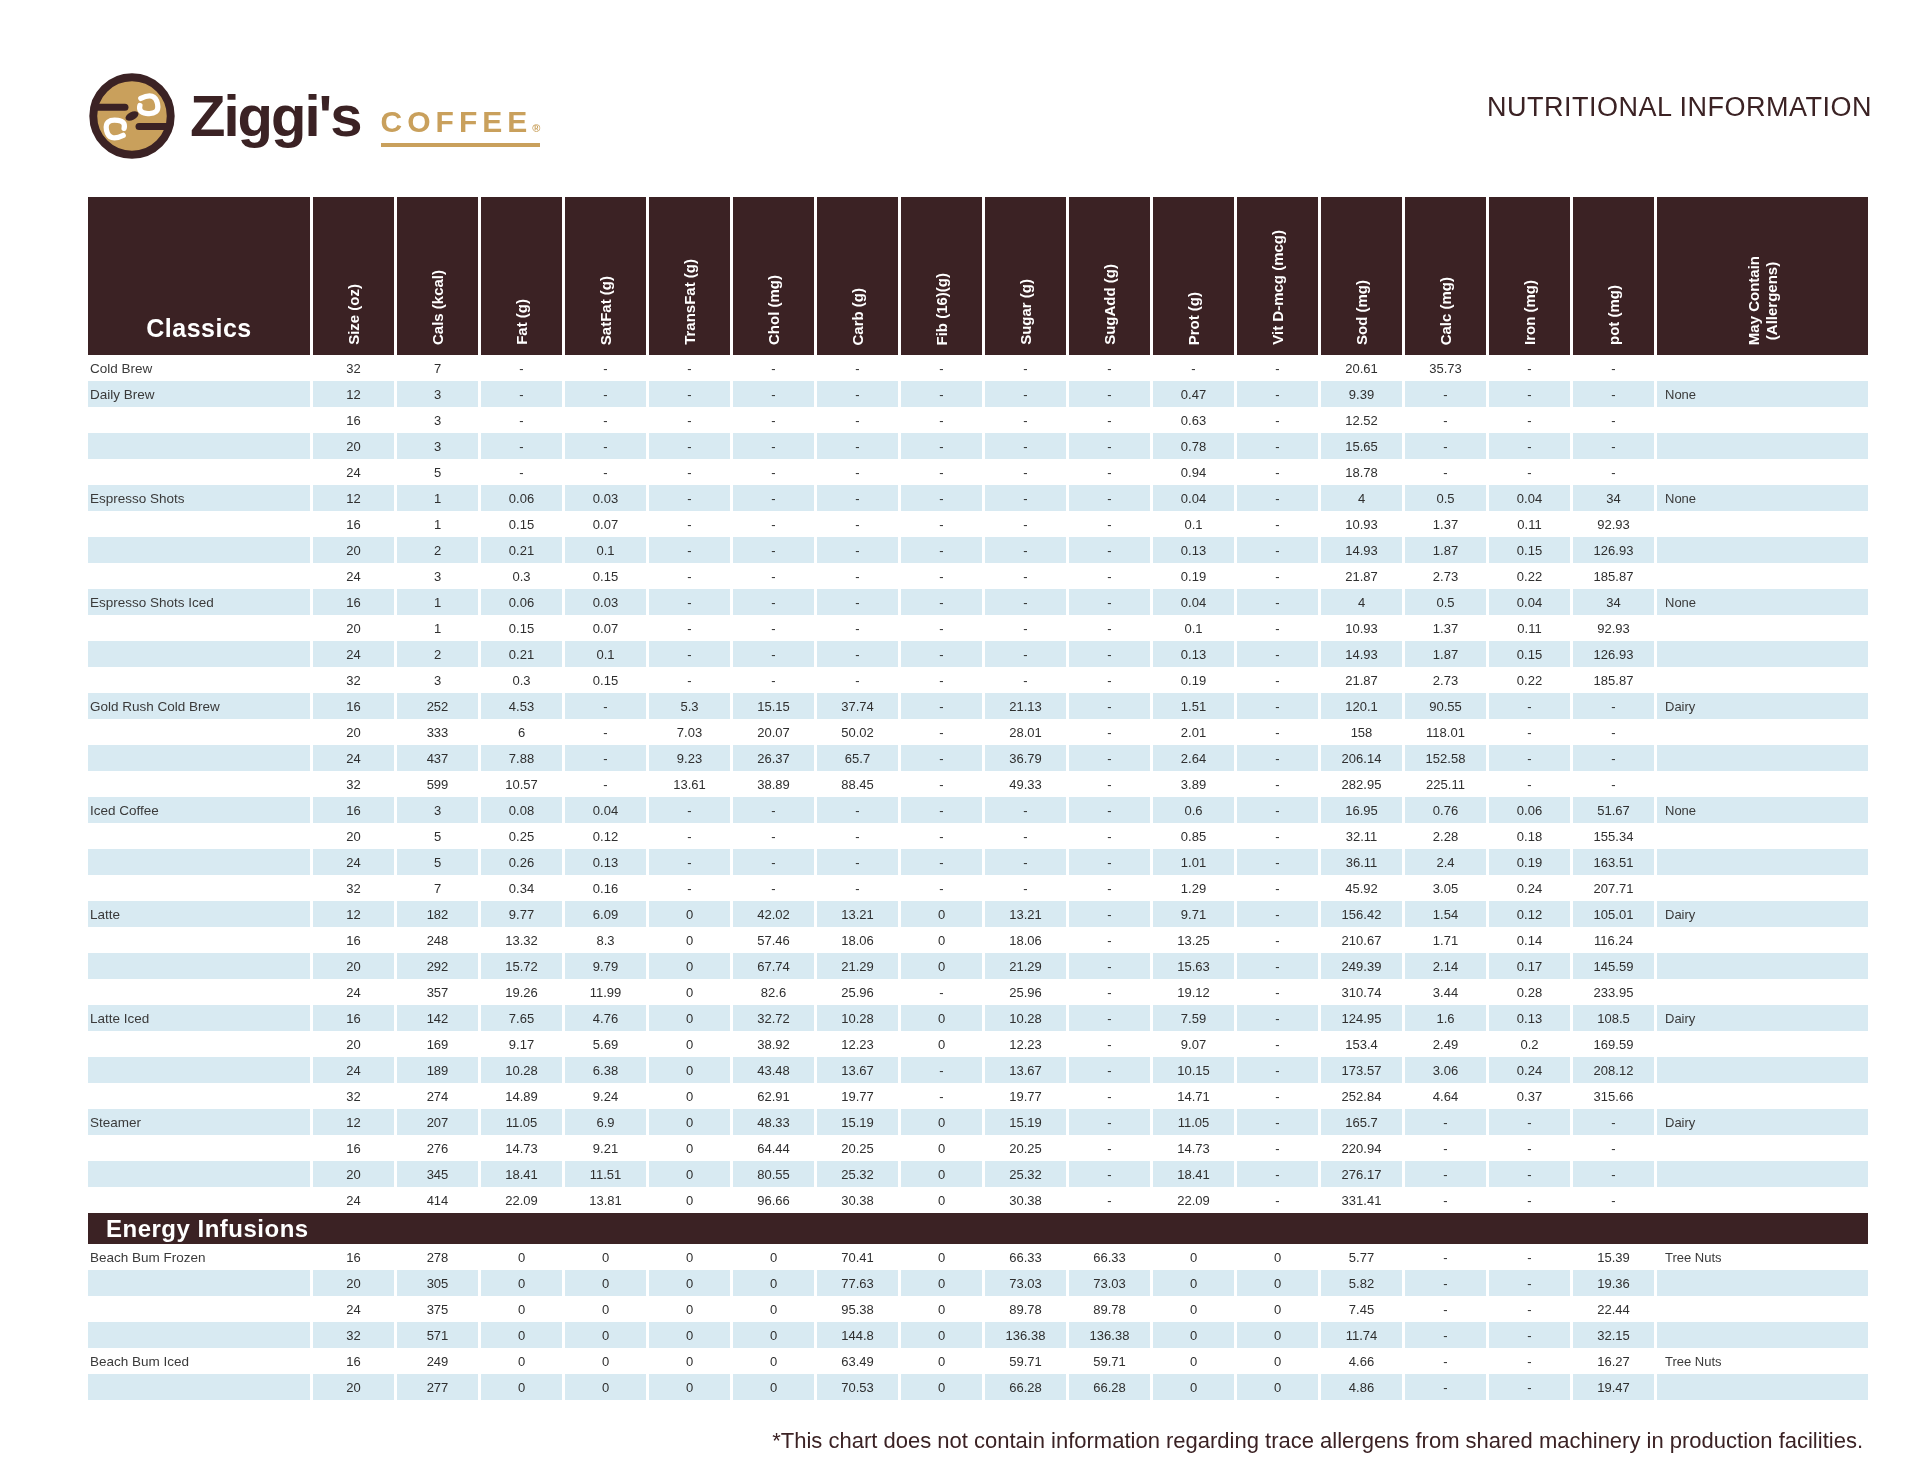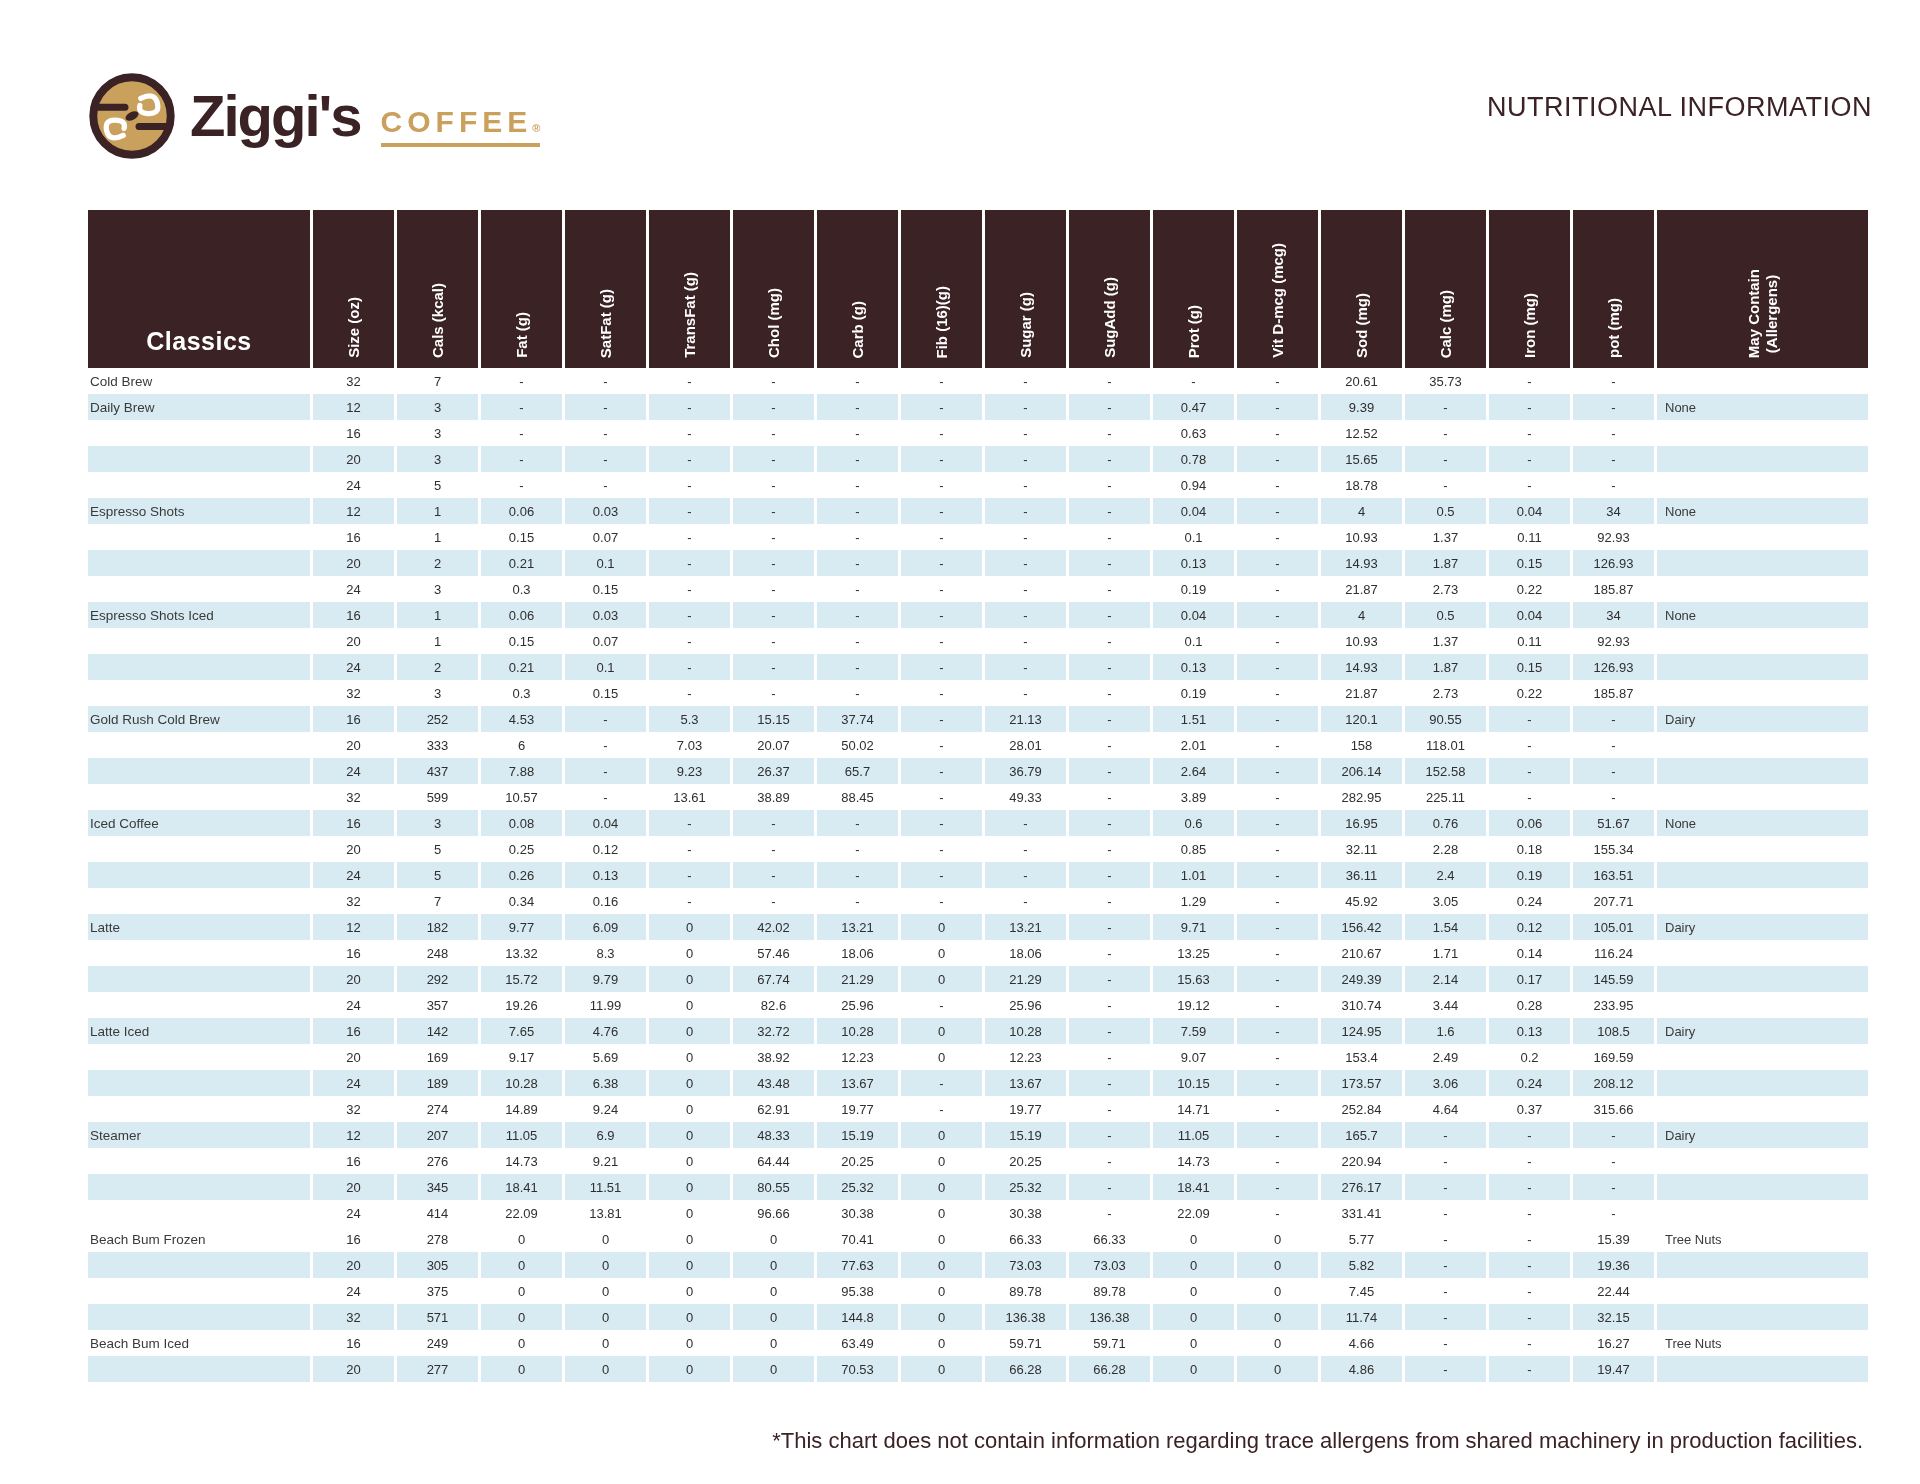--- a/index.html
+++ b/index.html
@@ -33,21 +33,21 @@
   }
   .reg{font-size:11px;vertical-align:baseline;letter-spacing:0;}
   .page-title{
     position:absolute;top:80px;right:48px;
     font-size:27px;font-weight:normal;color:var(--brown);
     letter-spacing:0.5px;
     margin-top:12px;
   }
   
   .nutri-table{
-    position:absolute;left:88px;top:210px;width:1780px;
+    position:absolute;left:88px;top:197px;width:1780px;
     border-collapse:separate;border-spacing:0;table-layout:fixed;
   }
   col.c-name{width:222px;}
   col.c-val{width:84px;}
   col.c-all{width:214px;}
   th,td{border-left:3px solid #fff;}
   th:first-child,td:first-child{border-left:none;}
   thead th{
     background:var(--brown);color:#fff;height:158px;
     vertical-align:bottom;font-weight:bold;
@@ -824,20 +824,23 @@
         <td>30.38</td>
         <td>-</td>
         <td>22.09</td>
         <td>-</td>
         <td>331.41</td>
         <td>-</td>
         <td>-</td>
         <td>-</td>
         <td class="allergen"></td>
       </tr>
+      <tr class="band">
+        <td colspan="18">Energy Infusions</td>
+      </tr>
       <tr>
         <td class="name">Beach Bum Frozen</td>
         <td>16</td>
         <td>278</td>
         <td>0</td>
         <td>0</td>
         <td>0</td>
         <td>0</td>
         <td>70.41</td>
         <td>0</td>

